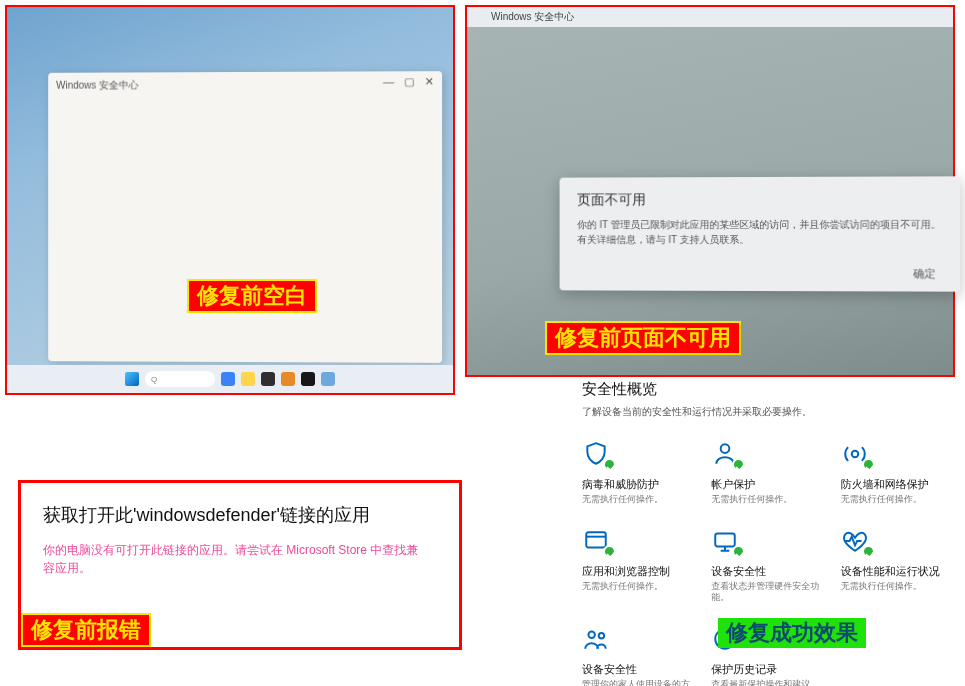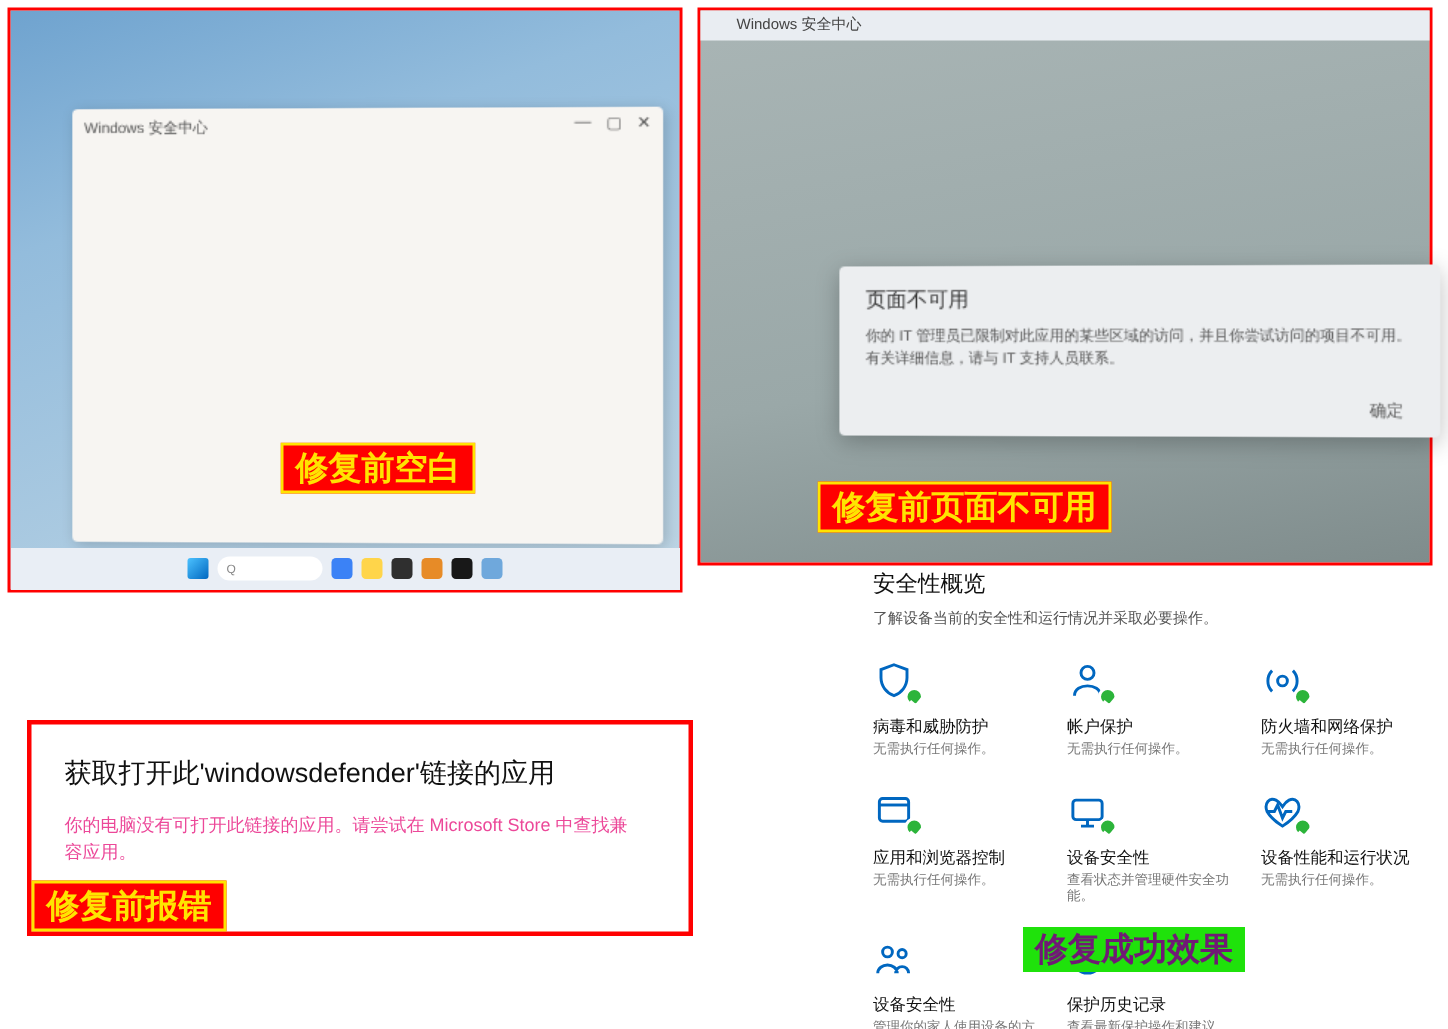--- a/index.html
+++ b/index.html
@@ -49,21 +49,21 @@
   .red-caption {
     position: absolute;
     background: #ff0000;
     border: 2px solid #ffe400;
     color: #ffe400;
     font-size: 22px;
     font-weight: 600;
     padding: 2px 8px;
     line-height: 1.2;
   }
-  .panel1 .red-caption { left: 180px; top: 288px; }
+  .panel1 .red-caption { left: 180px; top: 272px; }
 
   
   .panel2 {
     position: absolute;
     left: 465px; top: 5px;
     width: 490px; height: 372px;
     border: 2px solid #ff0000;
     background: linear-gradient(170deg,#a9b5b5 0%, #9aa8a8 60%, #7f8c8c 100%);
   }
   .panel2 .topbar {
@@ -86,21 +86,21 @@
   .panel2 .dialog .okbtn {
     position:absolute; right: 24px; bottom: 10px;
     font-size: 11px; color:#555;
   }
   .panel2 .red-caption { left: 78px; bottom: 20px; }
 
   
   .panel3 {
     position: absolute;
     left: 18px; top: 480px;
-    width: 444px; height: 144px;
+    width: 444px; height: 170px;
     border: 3px solid #ff0000;
     background: #fff;
     padding: 20px 22px 12px 22px;
   }
   .panel3 h3 { font-size: 18px; font-weight: 400; color:#111; margin-bottom: 14px; }
   .panel3 p  { font-size: 12px; color:#ec4899; line-height: 1.5; max-width: 380px;}
   .panel3 .browse-btn {
     position: absolute; right: 40px; bottom: 14px;
     background: #fff;
     border: 1px solid #4a6b6e;
@@ -138,23 +138,23 @@
   }
   .panel4 .tile .check::after {
     content:""; position:absolute; left:3px; top:3px;
     width:4px; height:6px; border:solid #fff; border-width:0 2px 2px 0;
     transform: rotate(40deg);
   }
   .panel4 .tile h5 { font-size: 11px; font-weight: 500; color:#111; margin-bottom: 2px;}
   .panel4 .tile p  { font-size: 9px; color:#777; line-height:1.3; }
   .green-caption {
     position: absolute;
-    left: 682px; top: 618px;
+    left: 718px; top: 618px;
     background: #1fe20b;
-    color: #701a75;
+    color: #0c4a6e;
     font-size: 22px;
     font-weight: 600;
     padding: 2px 8px;
     line-height: 1.2;
   }
 </style>
 </head>
 <body>
 
 <div class="panel1">

